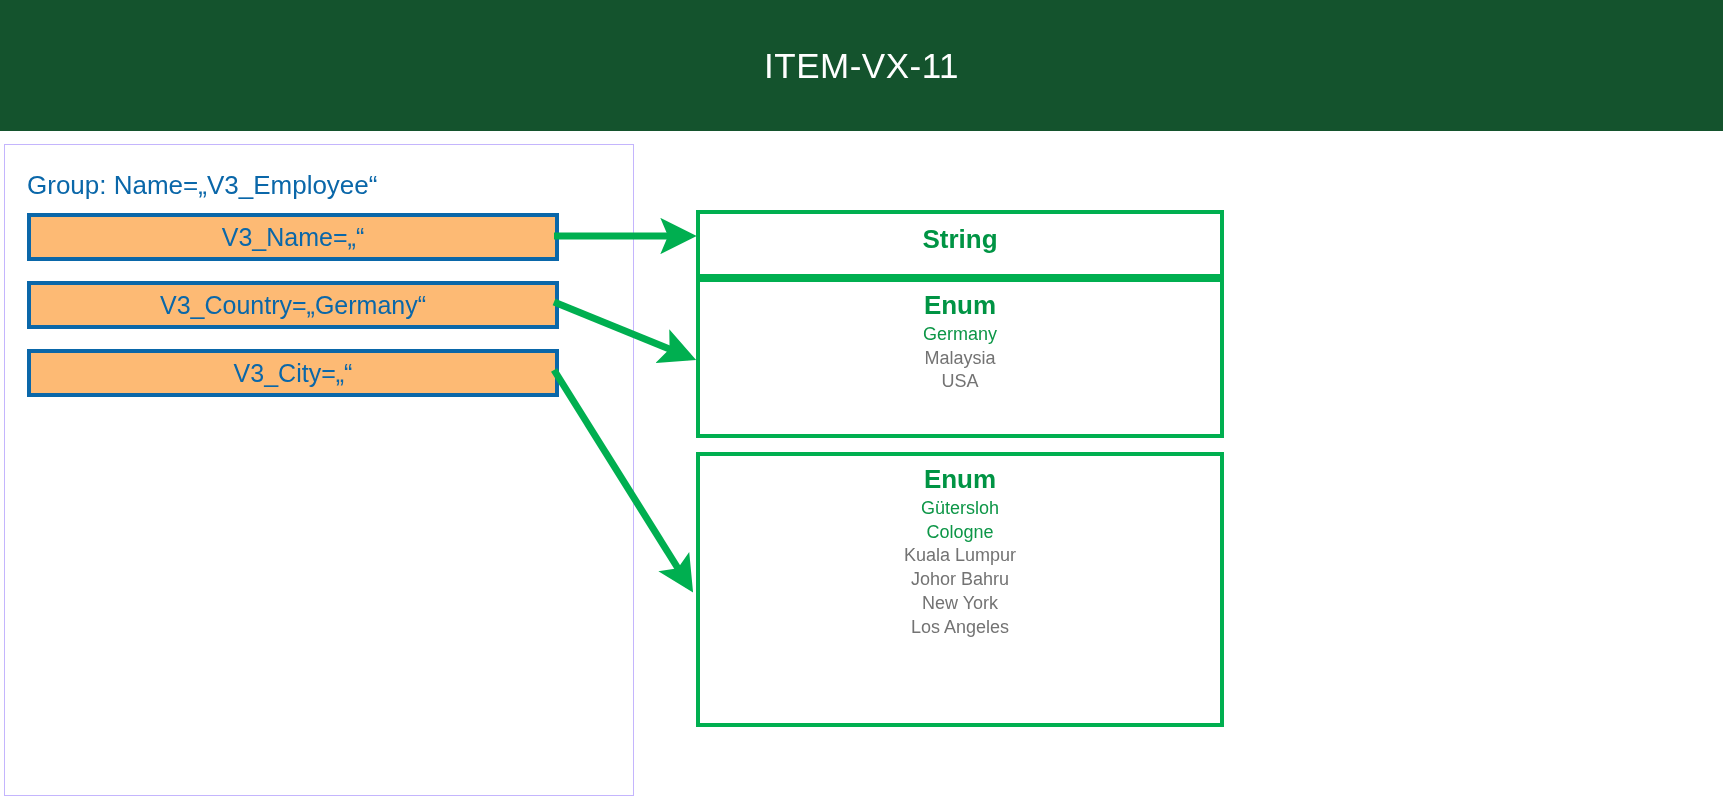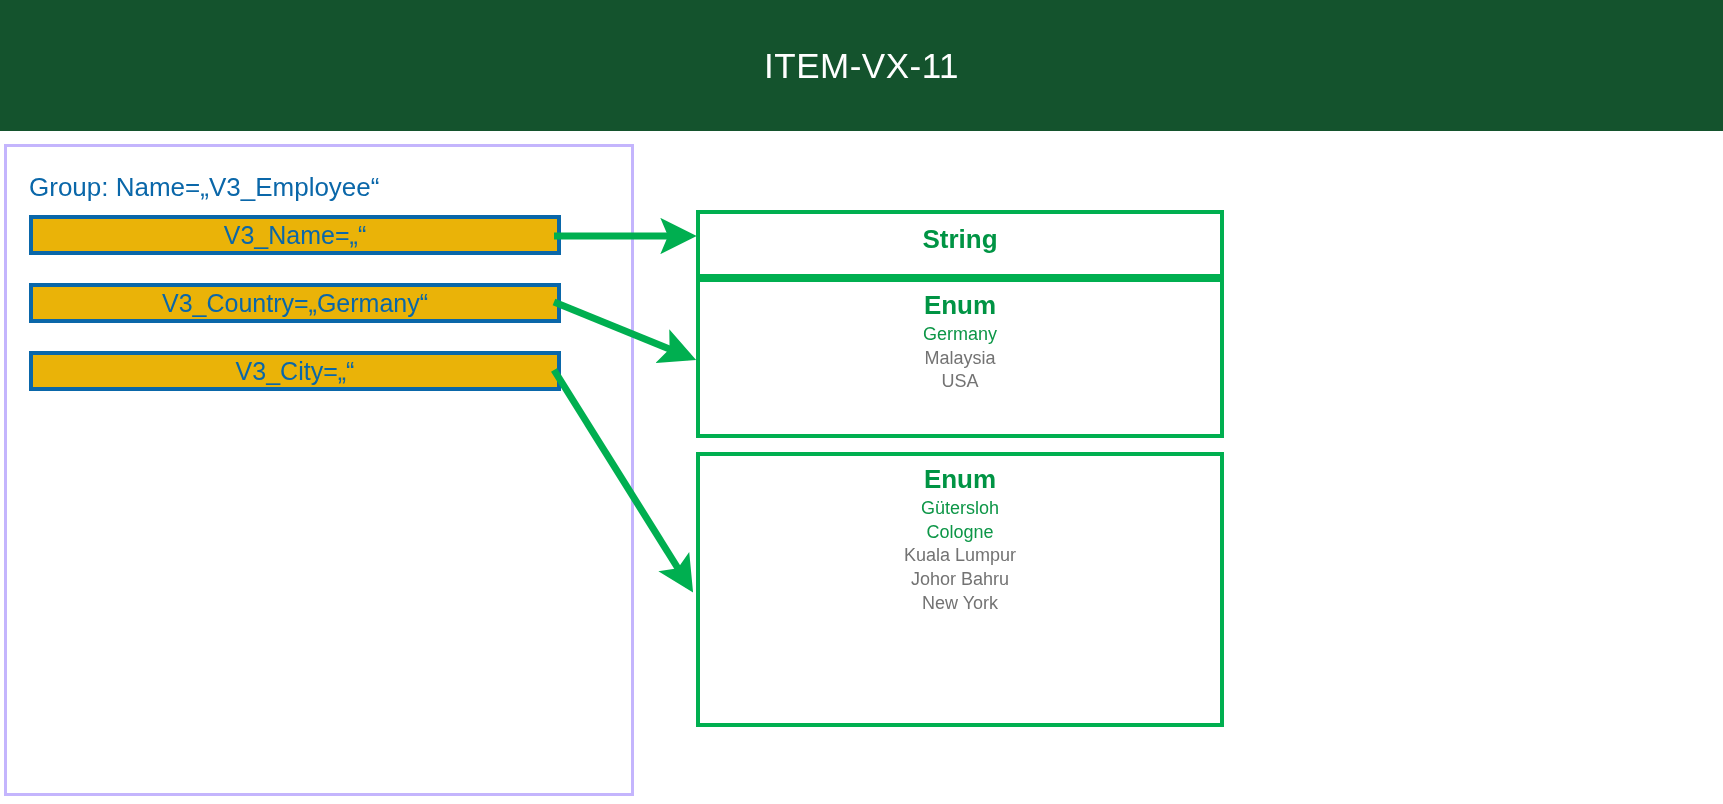--- a/index.html
+++ b/index.html
@@ -38,40 +38,40 @@
     line-height: 1;
   }
 
   
   .group-panel {
     position: absolute;
     left: 4px;
     top: 144px;
     width: 630px;
     height: 652px;
-    border: 3px solid #c4b5fd;
+    border: 1px solid #c4b5fd;
     background: #ffffff;
     box-sizing: border-box;
   }
   .group-label {
     position: absolute;
     left: 22px;
     top: 25px;
     color: #0A67A9;
     font-size: 26px;
     font-weight: 400;
     white-space: nowrap;
   }
   .field-box {
     position: absolute;
     left: 22px;
     width: 532px;
-    height: 40px;
+    height: 48px;
     border: 4px solid #0A67A9;
-    background: #eab308;
+    background: #fdba74;
     box-sizing: border-box;
     display: flex;
     align-items: center;
     justify-content: center;
   }
   .field-box-text {
     color: #0A67A9;
     font-size: 25px;
     font-weight: 400;
     white-space: nowrap;
@@ -166,20 +166,21 @@
     <div class="enum-value dim">USA</div>
   </div>
 
   <div class="type-box" id="type-city">
     <div class="type-kind">Enum</div>
     <div class="enum-value">Gütersloh</div>
     <div class="enum-value">Cologne</div>
     <div class="enum-value dim">Kuala Lumpur</div>
     <div class="enum-value dim">Johor Bahru</div>
     <div class="enum-value dim">New York</div>
+    <div class="enum-value dim">Los Angeles</div>
   </div>
 
   <svg class="arrows" viewBox="0 0 1723 804">
     <defs>
       <marker id="arrowhead" markerWidth="5.2" markerHeight="5.2" refX="4.1" refY="2.6" orient="auto" markerUnits="strokeWidth">
         <path d="M0,0 L5.2,2.6 L0,5.2 L1.1,2.6 Z" fill="#00AF50"></path>
       </marker>
     </defs>
 
     <line x1="554" y1="236" x2="689" y2="236" stroke="#00AF50" stroke-width="7" marker-end="url(#arrowhead)"></line>

